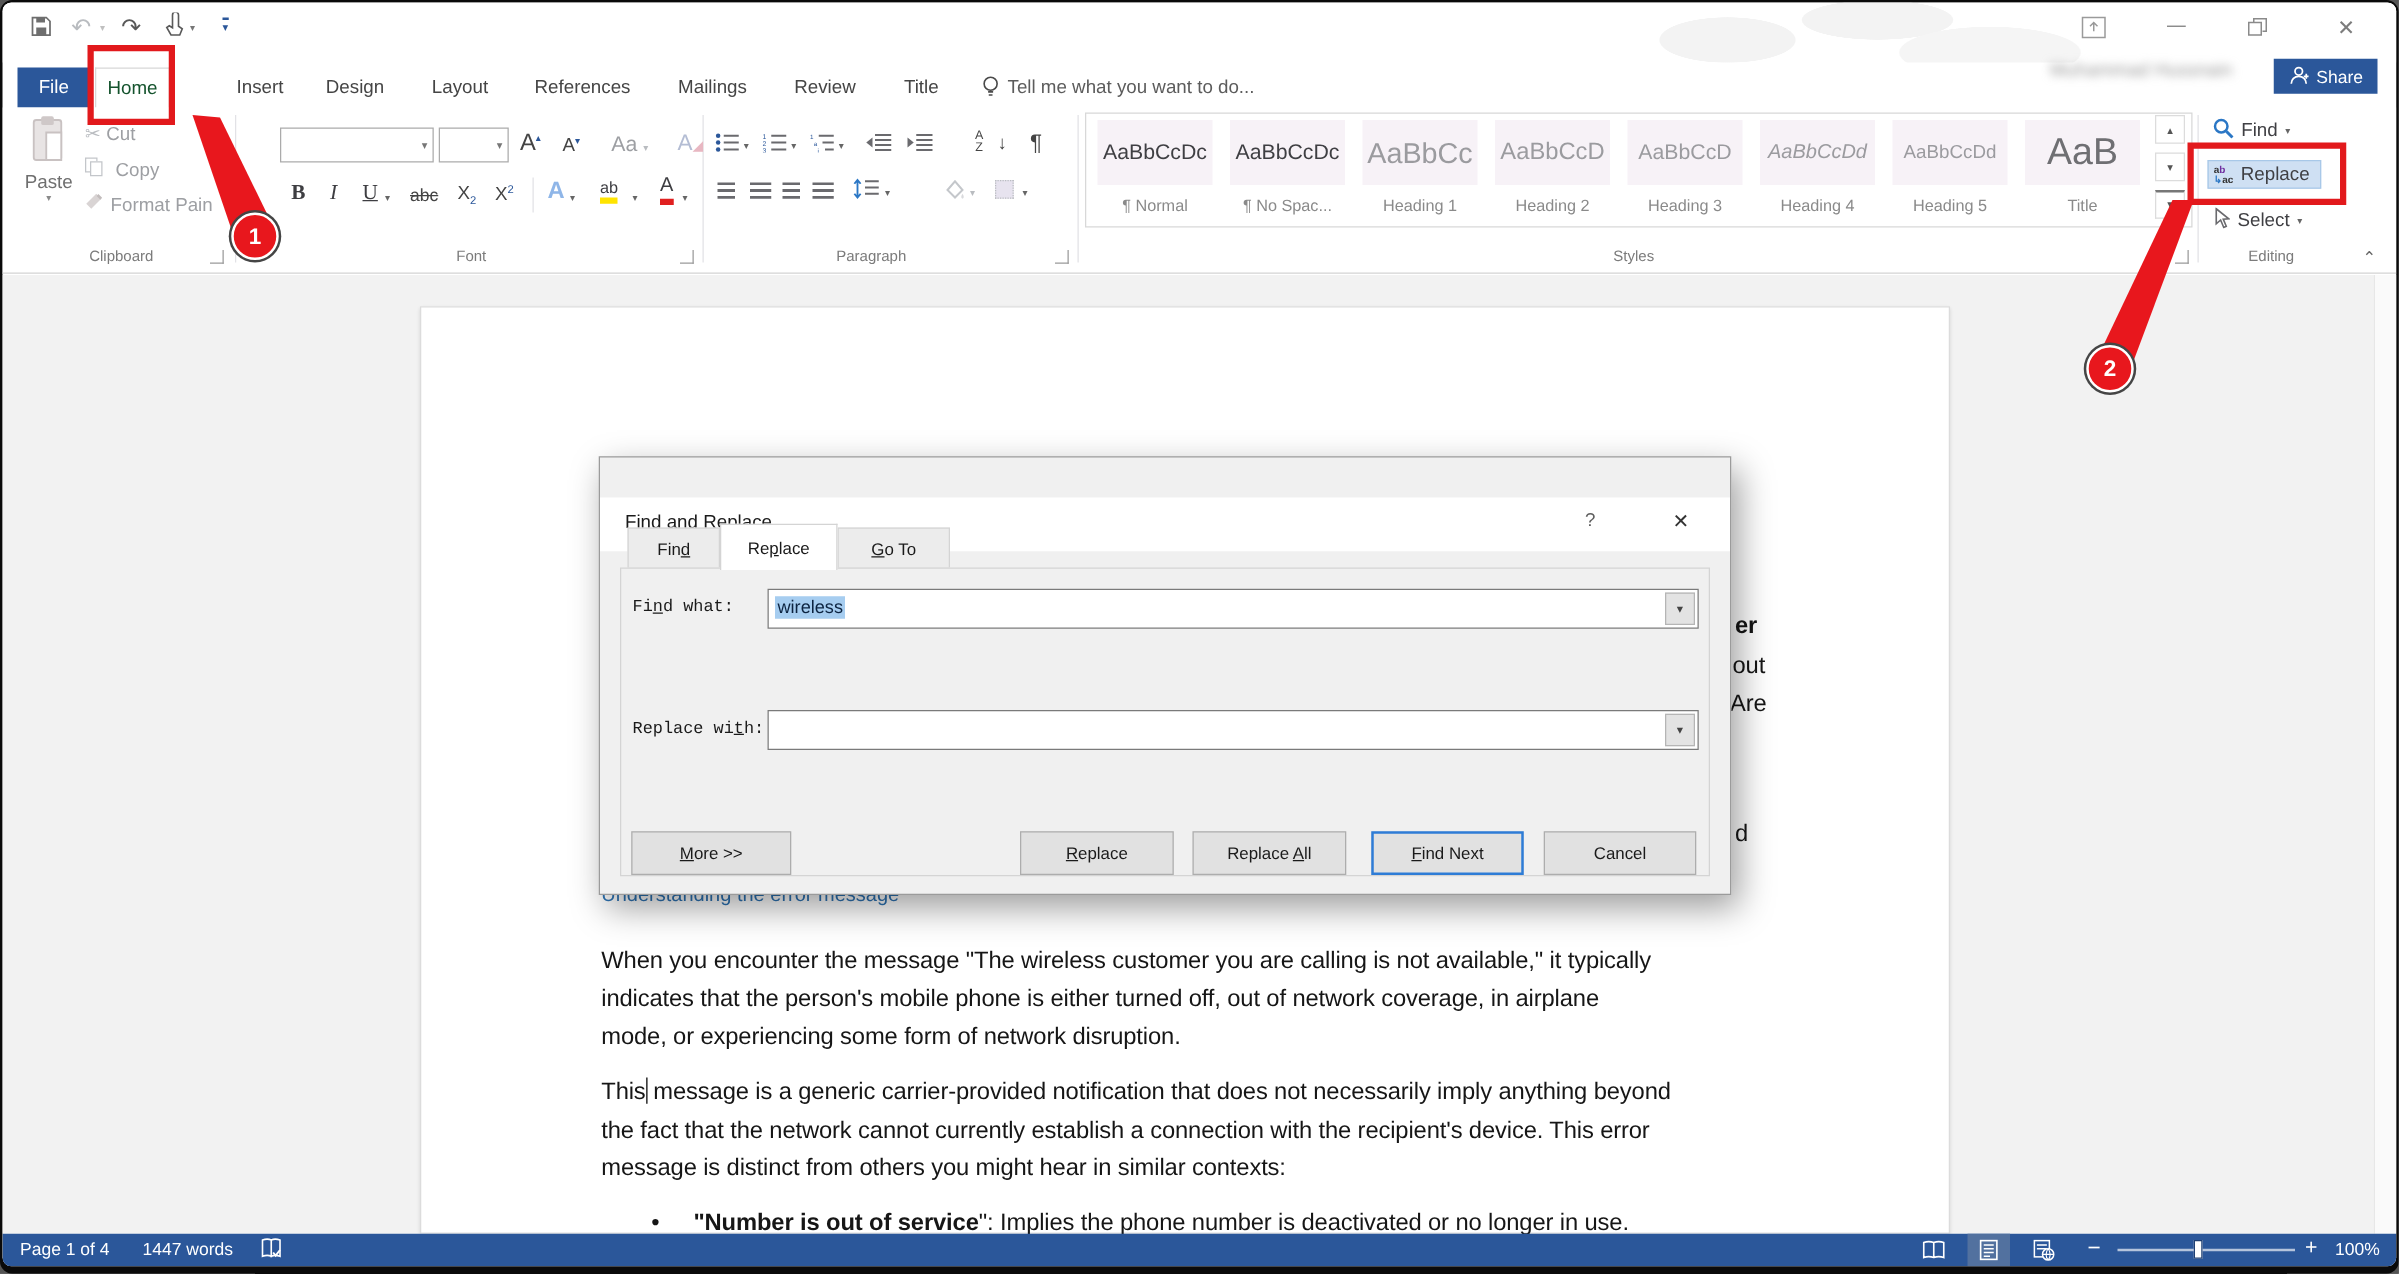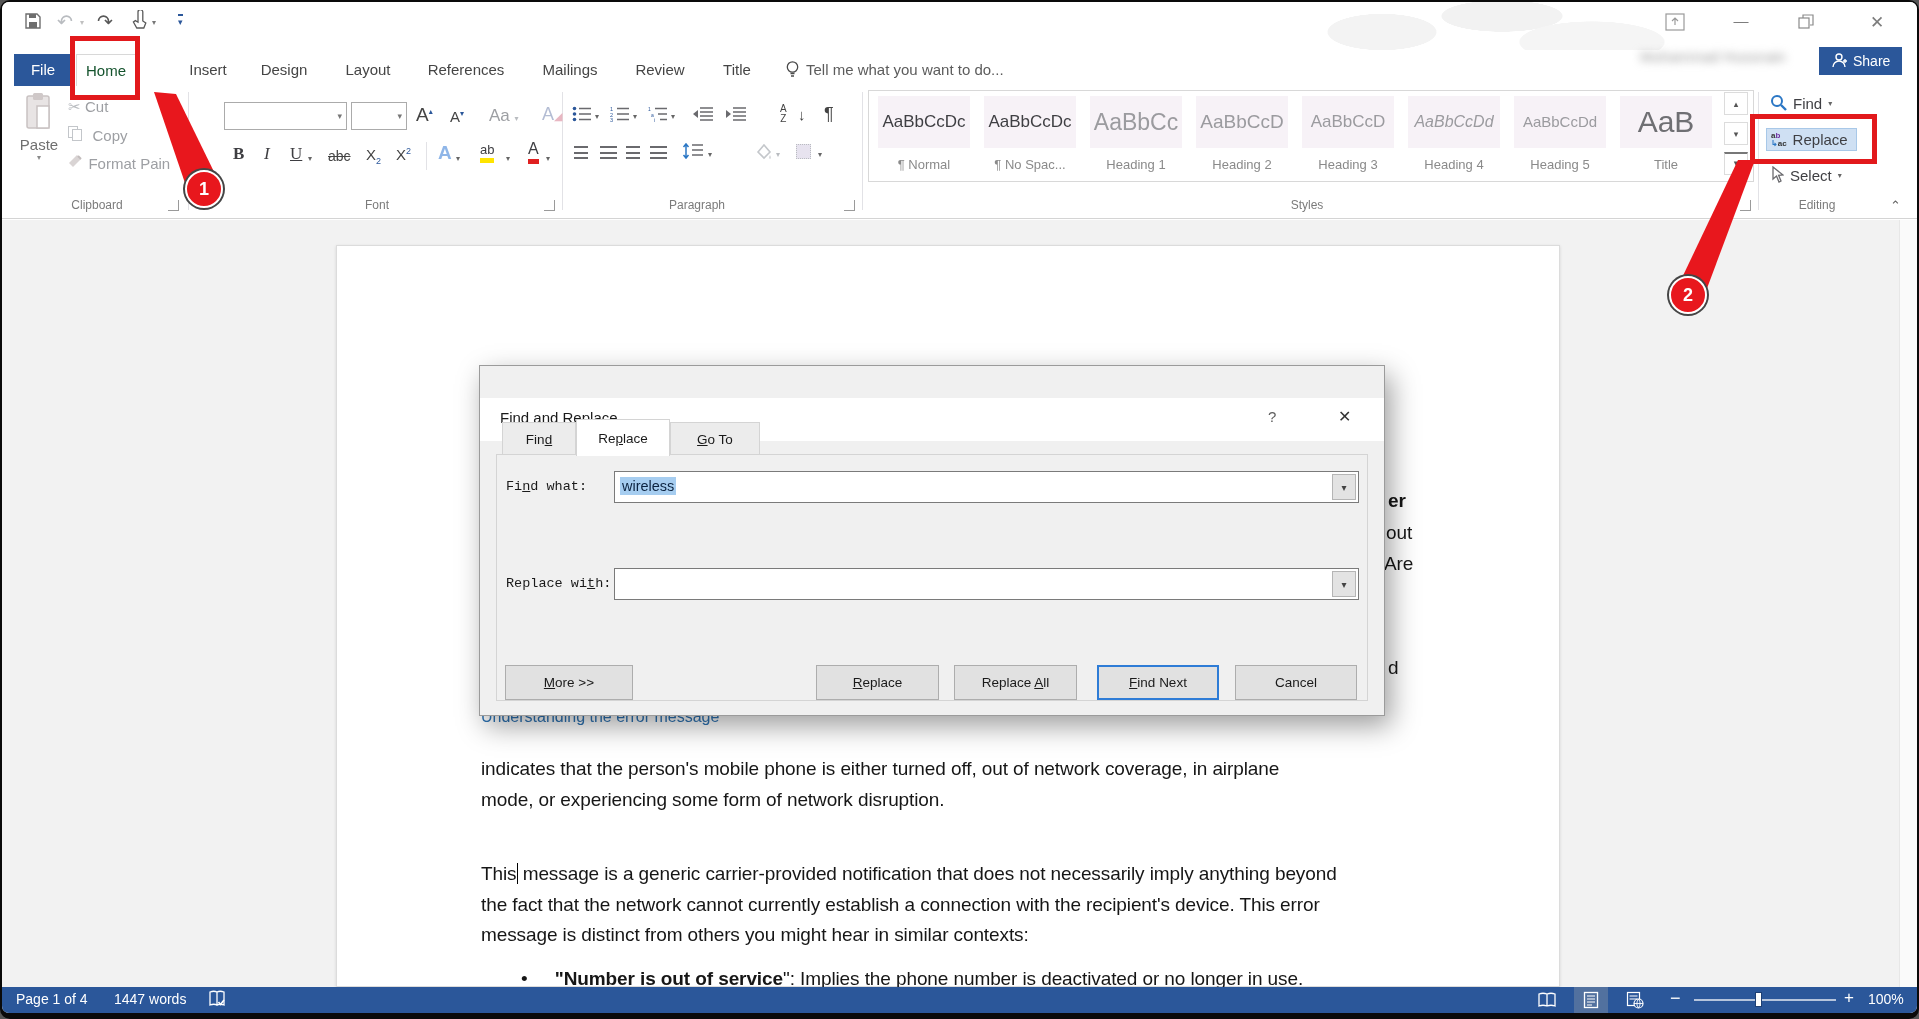--- a/index.html
+++ b/index.html
@@ -358,20 +358,21 @@
     <div class="abs grp-label" style="left:1770px;width:90px">Editing</div>
     <span class="abs dk" style="left:1888px;top:112px;font-size:13px;color:#666">⌃</span>
   </div>
 
   <div class="abs" id="docarea">
     <div id="page">
 
       <div class="abs doc-head" style="left:144px;top:462px">Understanding the error message</div>
 
       <div class="abs doc-text" style="left:144px;top:508px;width:1060px">
+        <div>When you encounter the message "The wireless customer you are calling is not available," it typically</div>
         <div>indicates that the person's mobile phone is either turned off, out of network coverage, in airplane</div>
         <div>mode, or experiencing some form of network disruption.</div>
       </div>
 
       <div class="abs doc-text" style="left:144px;top:613px;width:1060px">
         <div><span>This</span><span class="cursorbar"></span><span> message is a generic carrier-provided notification that does not necessarily imply anything beyond</span></div>
         <div>the fact that the network cannot currently establish a connection with the recipient's device. This error</div>
         <div>message is distinct from others you might hear in similar contexts:</div>
       </div>
 

